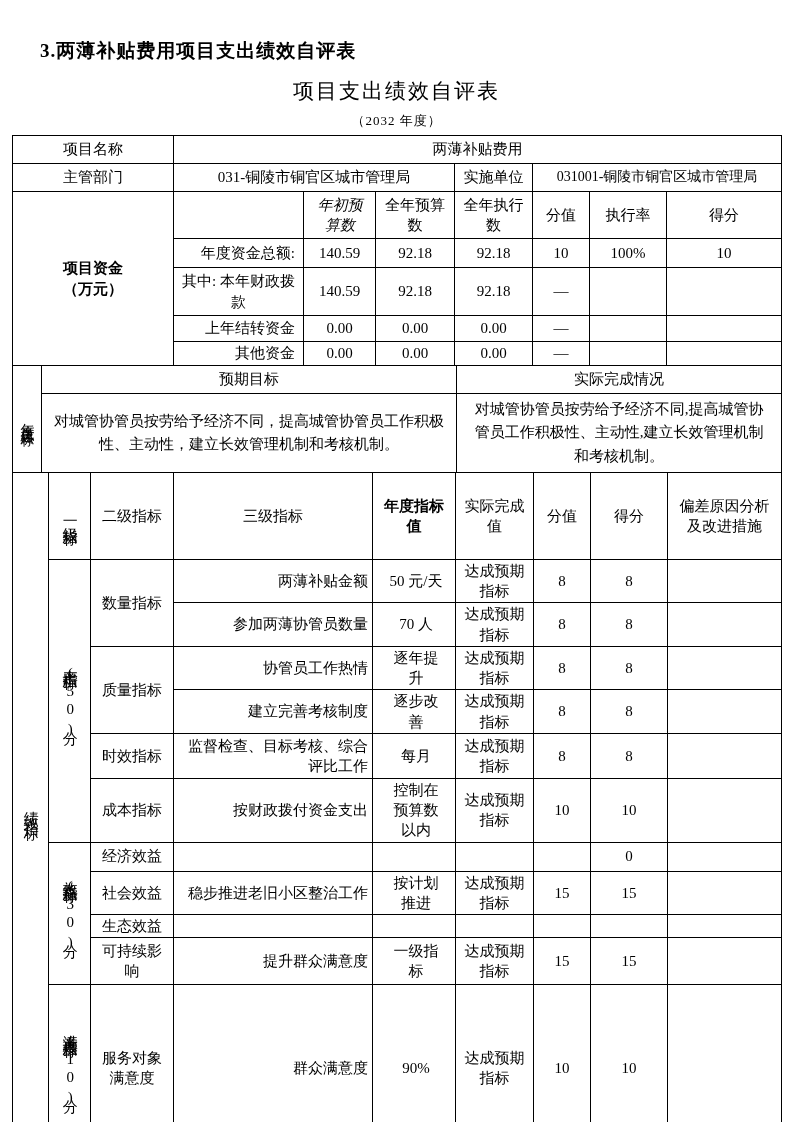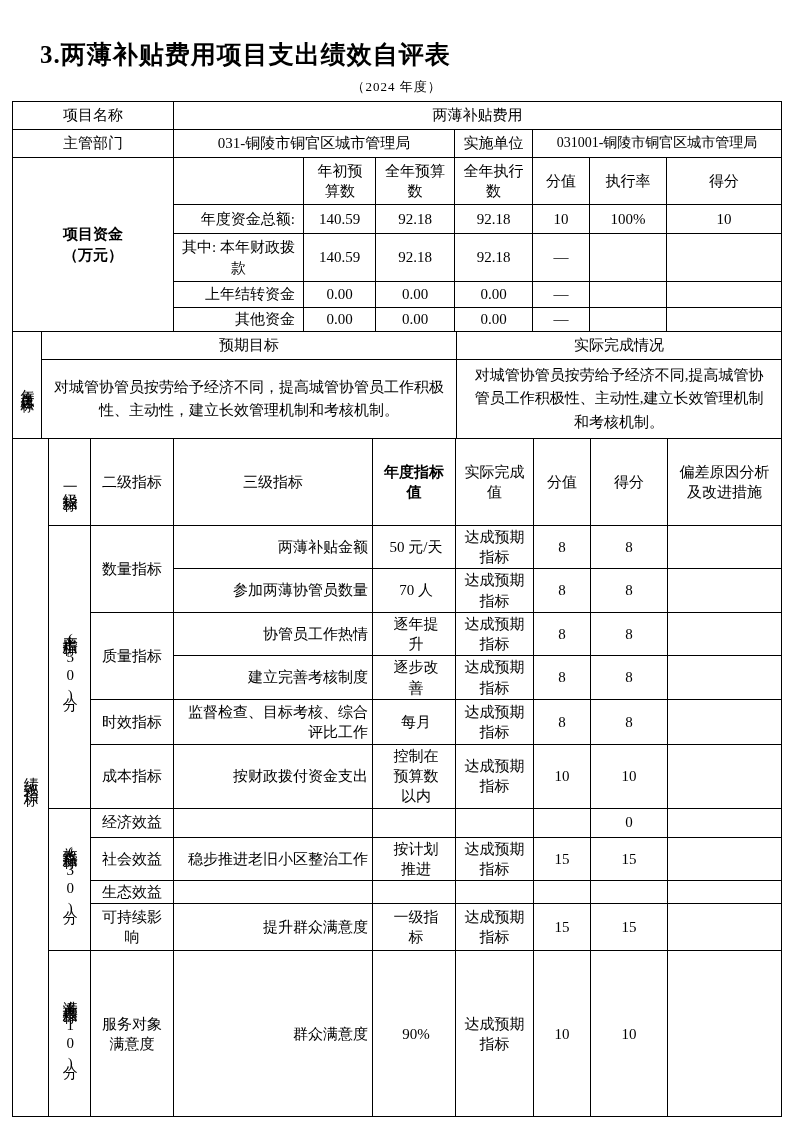--- a/index.html
+++ b/index.html
@@ -2,60 +2,61 @@
 <html><head>
 <meta charset="utf-8">
 <style>
   html,body{margin:0;padding:0;background:#ffffff;}
   .page{
     width:793px;height:1122px;background:#ffffff;color:#000;
     font-family:"Liberation Serif","DejaVu Serif",serif;
     position:relative;overflow:hidden;
   }
   .h1{
-    padding:38px 0 0 40px;font-size:25px;font-weight:bold;letter-spacing:1px;
+    padding:38px 0 0 40px;font-size:19px;font-weight:bold;letter-spacing:1px;
   }
   .h2{
     text-align:center;font-size:21px;margin-top:13px;letter-spacing:2px;
   }
   .h3{
     text-align:center;font-size:13px;margin-top:7px;letter-spacing:1px;
   }
   table.t{
     border-collapse:collapse;table-layout:fixed;
     margin-left:12px;width:769px;font-size:15px;
   }
   table.t2,table.t3{margin-top:-1px;}
   .t td{
     border:1px solid #000;text-align:center;vertical-align:middle;
     padding:1px 4px;line-height:1.35;overflow:hidden;word-break:break-all;
   }
   td.lft{text-align:right;padding-left:8px;}
   td.rgt{text-align:right;padding-right:8px;}
   td.ctr{text-align:center;}
   td.pad10{padding-left:14px;padding-right:10px;}
-  td.pad7{padding-left:7px;padding-right:6px;}
+  td.pad7{padding-left:7px;padding-right:6px;font-style:italic;}
   td.dev{padding-left:10px;padding-right:10px;}
   td.goal{padding:4px 12px;line-height:1.55;}
   td.vcell{padding:0;}
   .vt{
     writing-mode:vertical-lr;text-orientation:upright;
     display:inline-block;letter-spacing:2px;line-height:1.15;
   }
   .vt.sp{letter-spacing:5px;}
   .nowrap{white-space:nowrap;word-break:keep-all;margin-left:16px;}
   .twoline span{display:block;font-weight:bold;}
 </style>
 </head>
 <body>
 
 <div class="page">
 
   <div class="h1">3.两薄补贴费用项目支出绩效自评表</div>
-  <div class="h3">（2024 年度）</div>
+  <div class="h2">项目支出绩效自评表</div>
+  <div class="h3">（2032 年度）</div>
 
   <table class="t t1" style="margin-top:5px;">
     <colgroup>
       <col style="width:161px">
         <col style="width:130px">
         <col style="width:72px">
         <col style="width:79px">
       <col style="width:78px">
         <col style="width:57px">
         <col style="width:77px">

